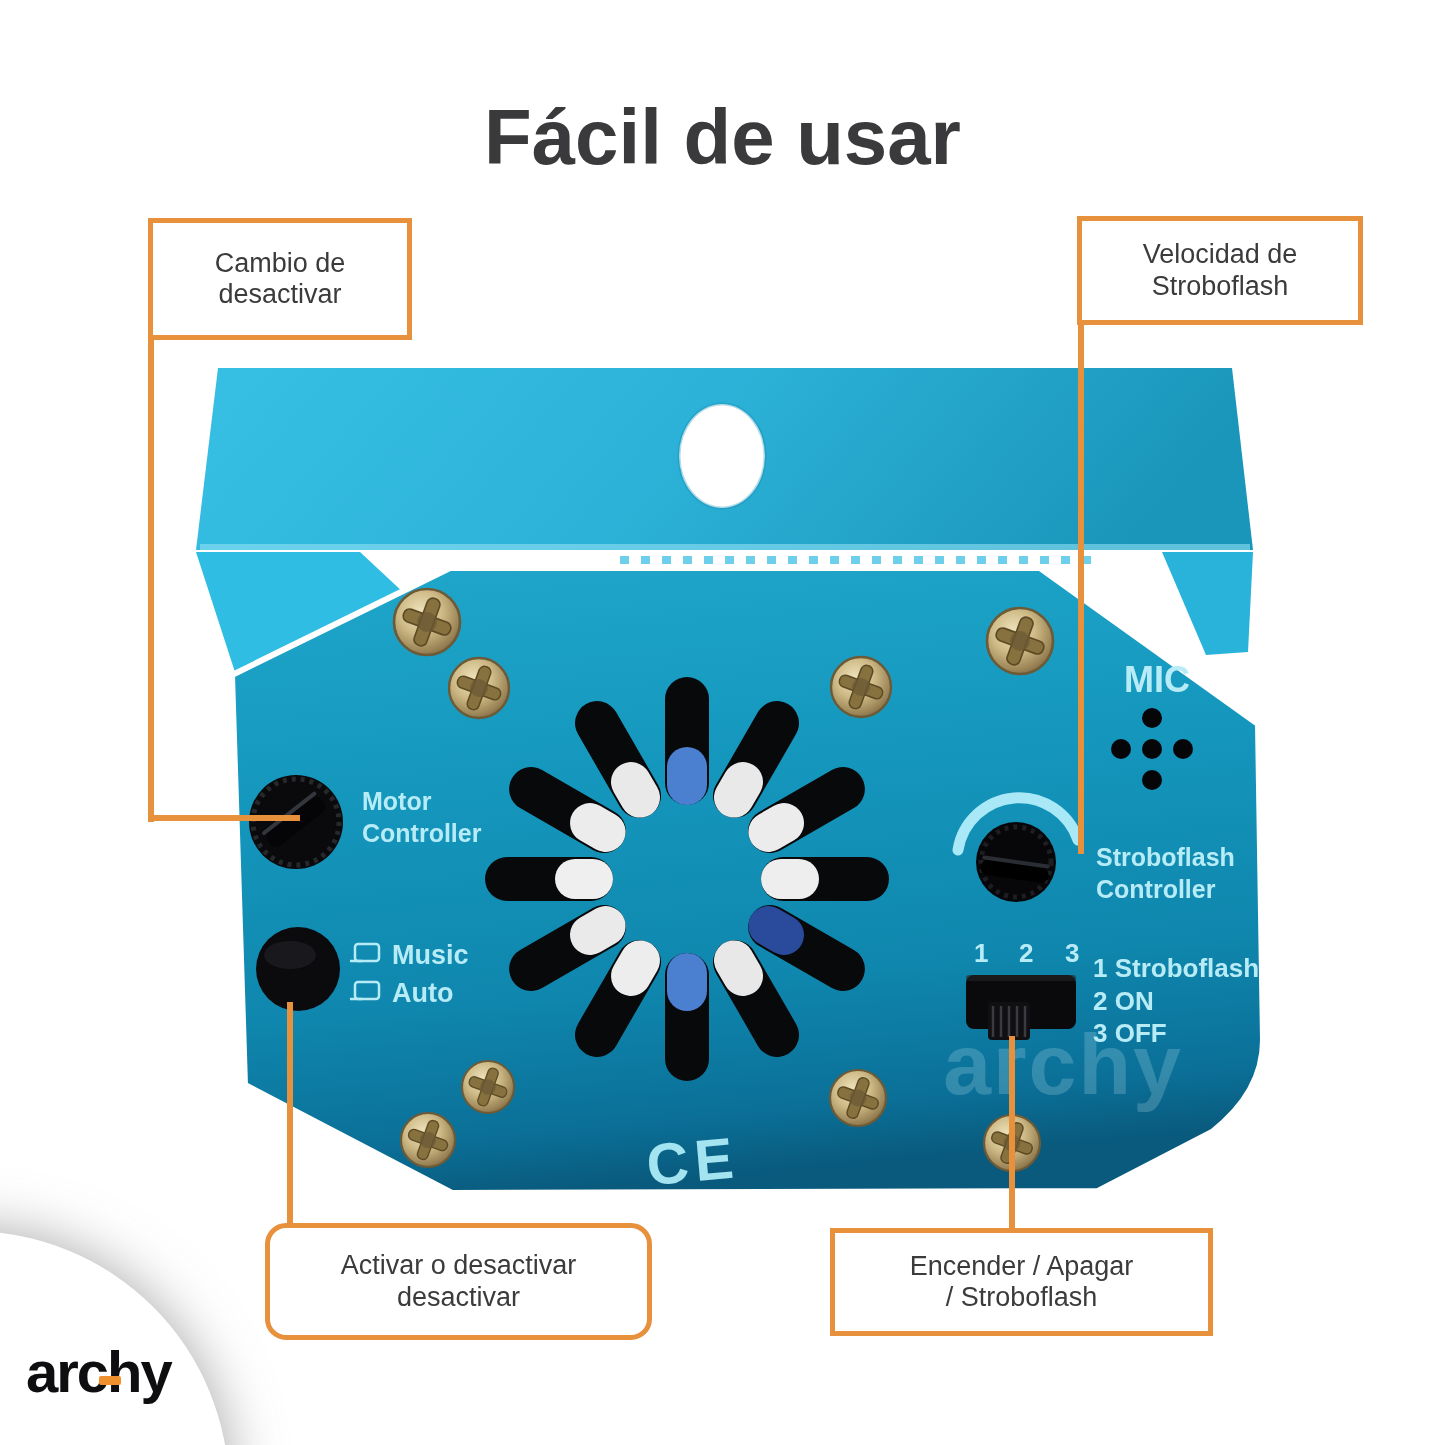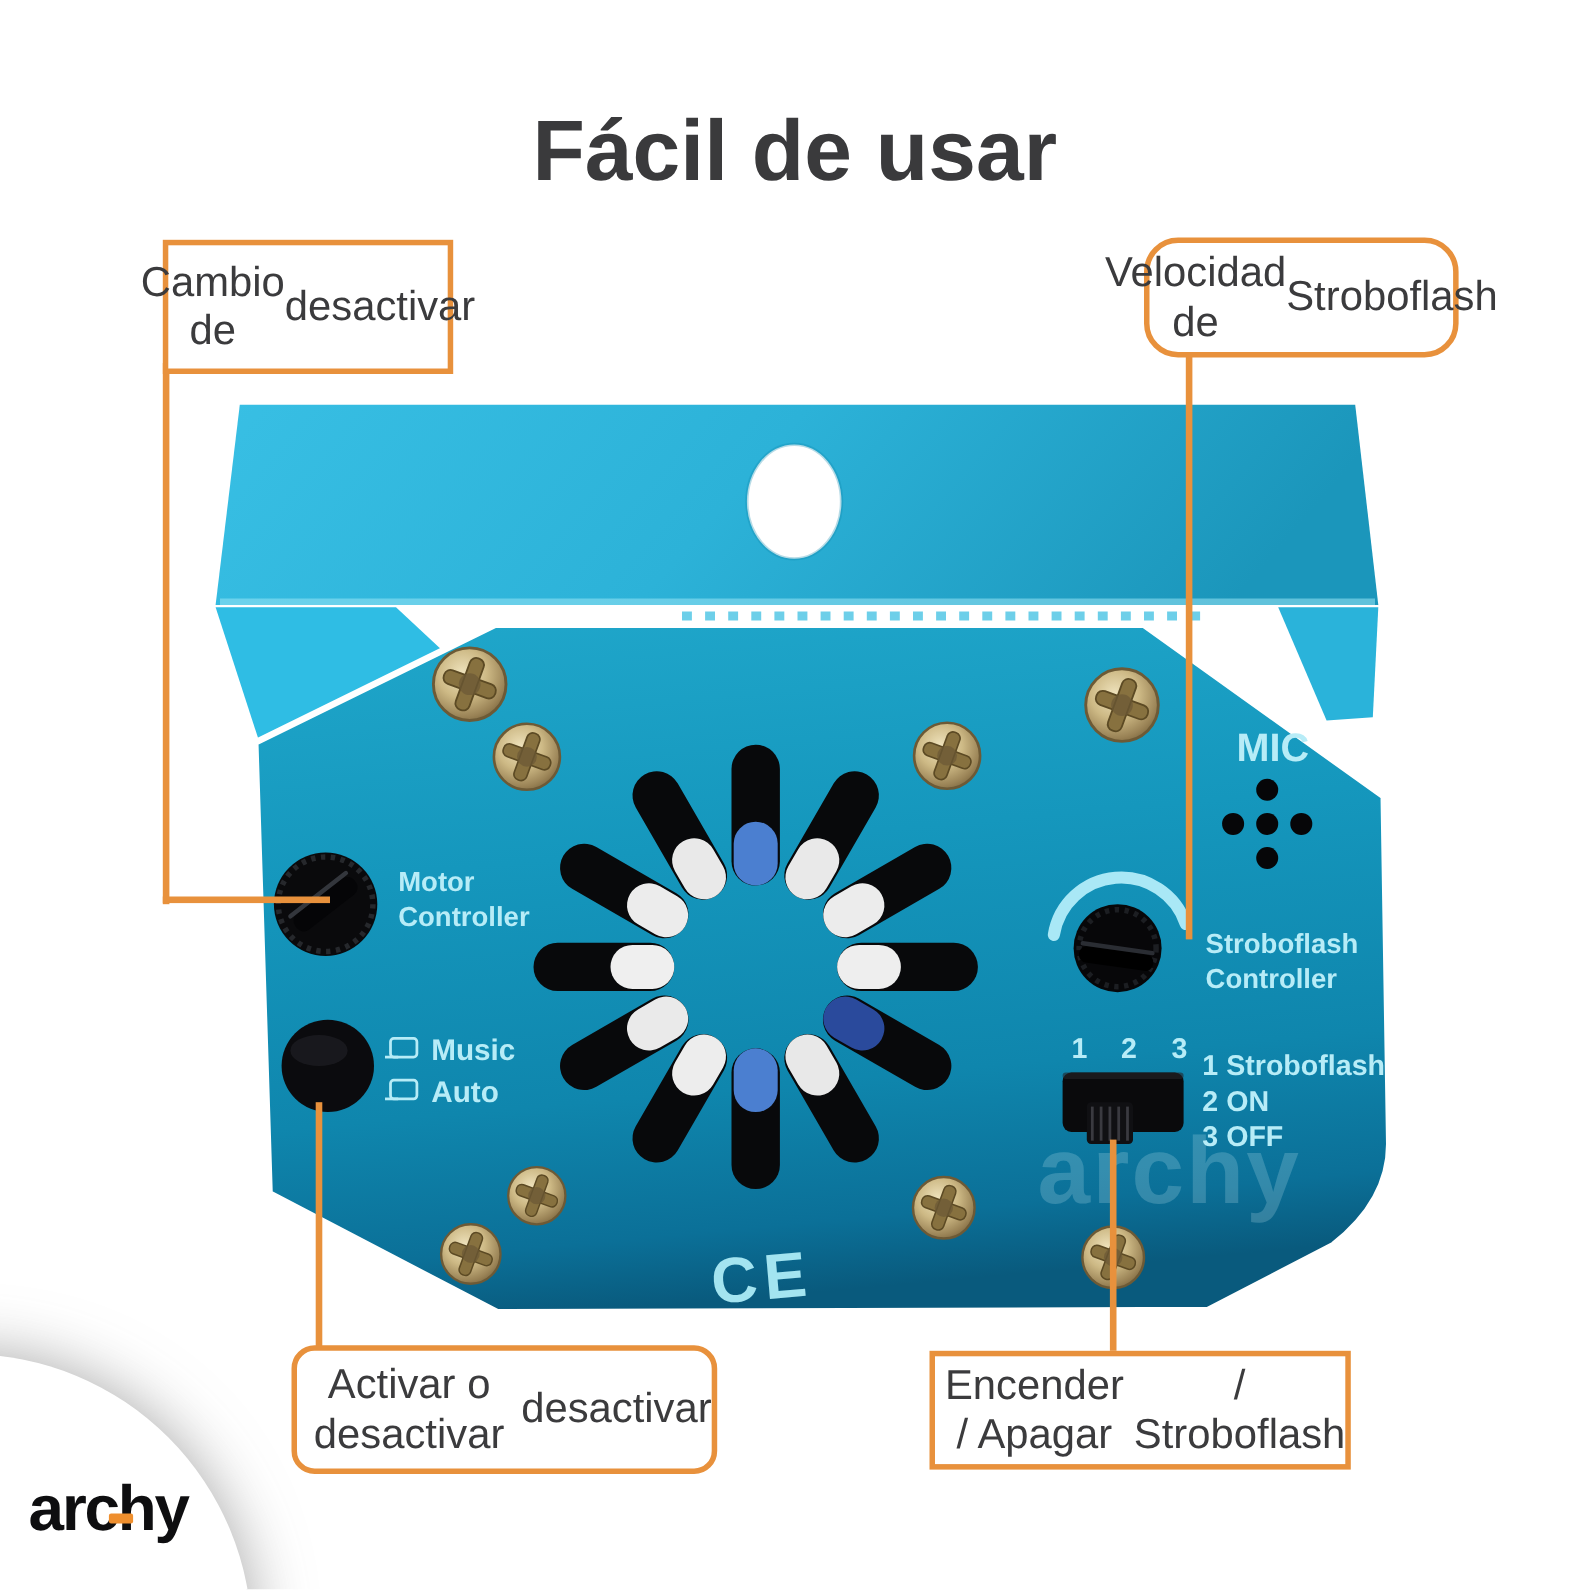--- a/index.html
+++ b/index.html
@@ -1,22 +1,22 @@
 <!DOCTYPE html>
 <html><head>
 <meta charset="utf-8">
 <style>
   html,body{margin:0;padding:0;background:#ffffff;}
   #stage{position:relative;width:1445px;height:1445px;background:#ffffff;overflow:hidden;
          font-family:"Liberation Sans",sans-serif;}
   .title{position:absolute;top:92px;left:0;width:100%;text-align:center;
          font-size:78px;font-weight:bold;color:#3a3a3c;letter-spacing:0px;}
   .callout{position:absolute;background:#ffffff;border:5px solid #e8913c;
-           display:flex;flex-direction:row;align-items:center;justify-content:center;
-           color:#3b3b3d;font-size:38px;line-height:1.16;text-align:center;z-index:6;}
+           display:flex;flex-direction:column;align-items:center;justify-content:center;
+           color:#3b3b3d;font-size:27px;line-height:1.16;text-align:center;z-index:6;}
   .conn{position:absolute;background:#e8913c;z-index:5;}
   svg{position:absolute;left:0;top:0;}
   svg text{font-family:"Liberation Sans",sans-serif;}
   .devlabel{fill:#b7ecf7;font-weight:bold;}
   .logo-circle{position:absolute;left:-289px;top:1231px;width:518px;height:518px;
                border-radius:50%;background:#ffffff;box-shadow:0 0 55px rgba(95,95,95,.55);z-index:7;}
   .logo-text{position:absolute;left:26px;top:1338px;font-size:58px;font-weight:bold;
              color:#0e0e10;letter-spacing:-2px;z-index:8;}
   .logo-dash{position:absolute;left:99px;top:1376px;width:22px;height:9px;background:#ef8f2e;
              border-radius:2px;z-index:9;}
@@ -202,29 +202,29 @@
   <div class="conn" style="left:148px;top:330px;width:6px;height:492px;"></div>
   <div class="conn" style="left:148px;top:815px;width:152px;height:6px;"></div>
   <div class="conn" style="left:1078px;top:313px;width:6px;height:541px;"></div>
   <div class="conn" style="left:287px;top:1002px;width:6px;height:223px;"></div>
   <div class="conn" style="left:1009px;top:1036px;width:6px;height:194px;"></div>
 
   <div class="callout" style="left:148px;top:218px;width:254px;height:112px;">
     <span>Cambio de</span>
     <span>desactivar</span>
   </div>
-  <div class="callout" style="left:1040px;top:216px;width:276px;height:99px;border-radius:31px;">
+  <div class="callout" style="left:1077px;top:216px;width:276px;height:99px;">
     <span>Velocidad de</span>
     <span>Stroboflash</span>
   </div>
   <div class="callout" style="left:265px;top:1223px;width:377px;height:107px;border-radius:21px;">
     <span>Activar o desactivar</span>
     <span>desactivar</span>
   </div>
-  <div class="callout" style="left:830px;top:1228px;width:373px;height:98px;margin-left:15px;">
+  <div class="callout" style="left:830px;top:1228px;width:373px;height:98px;">
     <span>Encender / Apagar</span>
     <span>/ Stroboflash</span>
   </div>
 
   <div class="logo-circle"></div>
   <div class="logo-text">archy</div>
   <div class="logo-dash"></div>
 
 </div>
 

